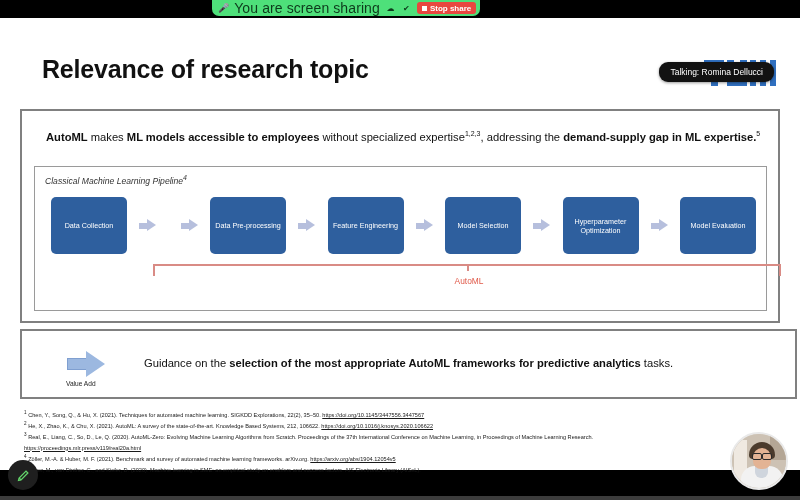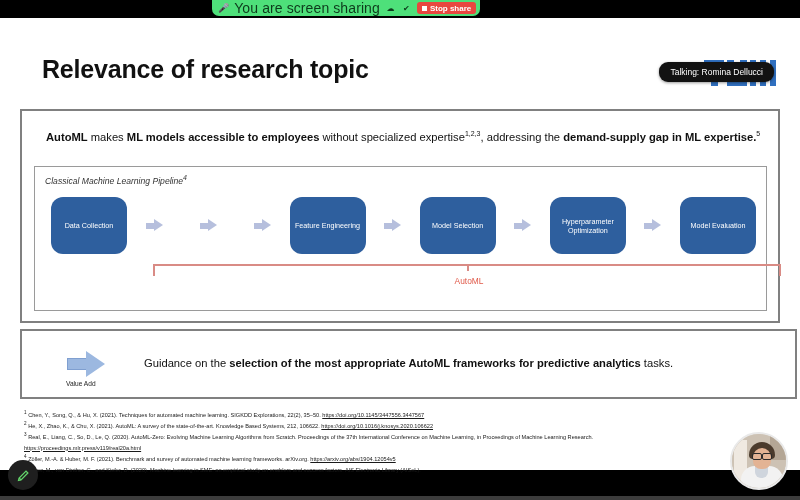--- a/index.html
+++ b/index.html
@@ -96,21 +96,21 @@
     position: absolute; left: 10px; top: 7px;
     font-style: italic; font-size: 8.6px; color: #333;
   }
 
   .steps {
     position: absolute; left: 16px; top: 30px; right: 10px;
     display: flex; align-items: center;
   }
   .step {
     width: 76px; height: 57px; background: #2e5f9e;
-    border-radius: 12px; color: #fff; font-size: 7.2px;
+    border-radius: 5px; color: #fff; font-size: 7.2px;
     display: flex; align-items: center; justify-content: center;
     text-align: center; line-height: 1.25; padding: 2px;
     box-shadow: 0 0 0 1px rgba(255,255,255,.2);
   }
   .arrow {
     flex: 1; display: flex; align-items: center; justify-content: center;
   }
   .arrow-glyph {
     width: 17px; height: 13px; position: relative;
   }
@@ -259,20 +259,21 @@
         <div class="pipeline-label"><span>Classical Machine Learning Pipeline</span><sup>4</sup></div>
 
         <div class="steps">
           <div class="step">Data Collection</div>
           <div class="arrow">
               <div class="arrow-glyph"></div>
             </div>
           <div class="arrow">
               <div class="arrow-glyph"></div>
             </div>
+          <div class="step">Data Pre-processing</div>
           <div class="arrow">
               <div class="arrow-glyph"></div>
             </div>
           <div class="step">Feature Engineering</div>
           <div class="arrow">
               <div class="arrow-glyph"></div>
             </div>
           <div class="step">Model Selection</div>
           <div class="arrow">
               <div class="arrow-glyph"></div>

